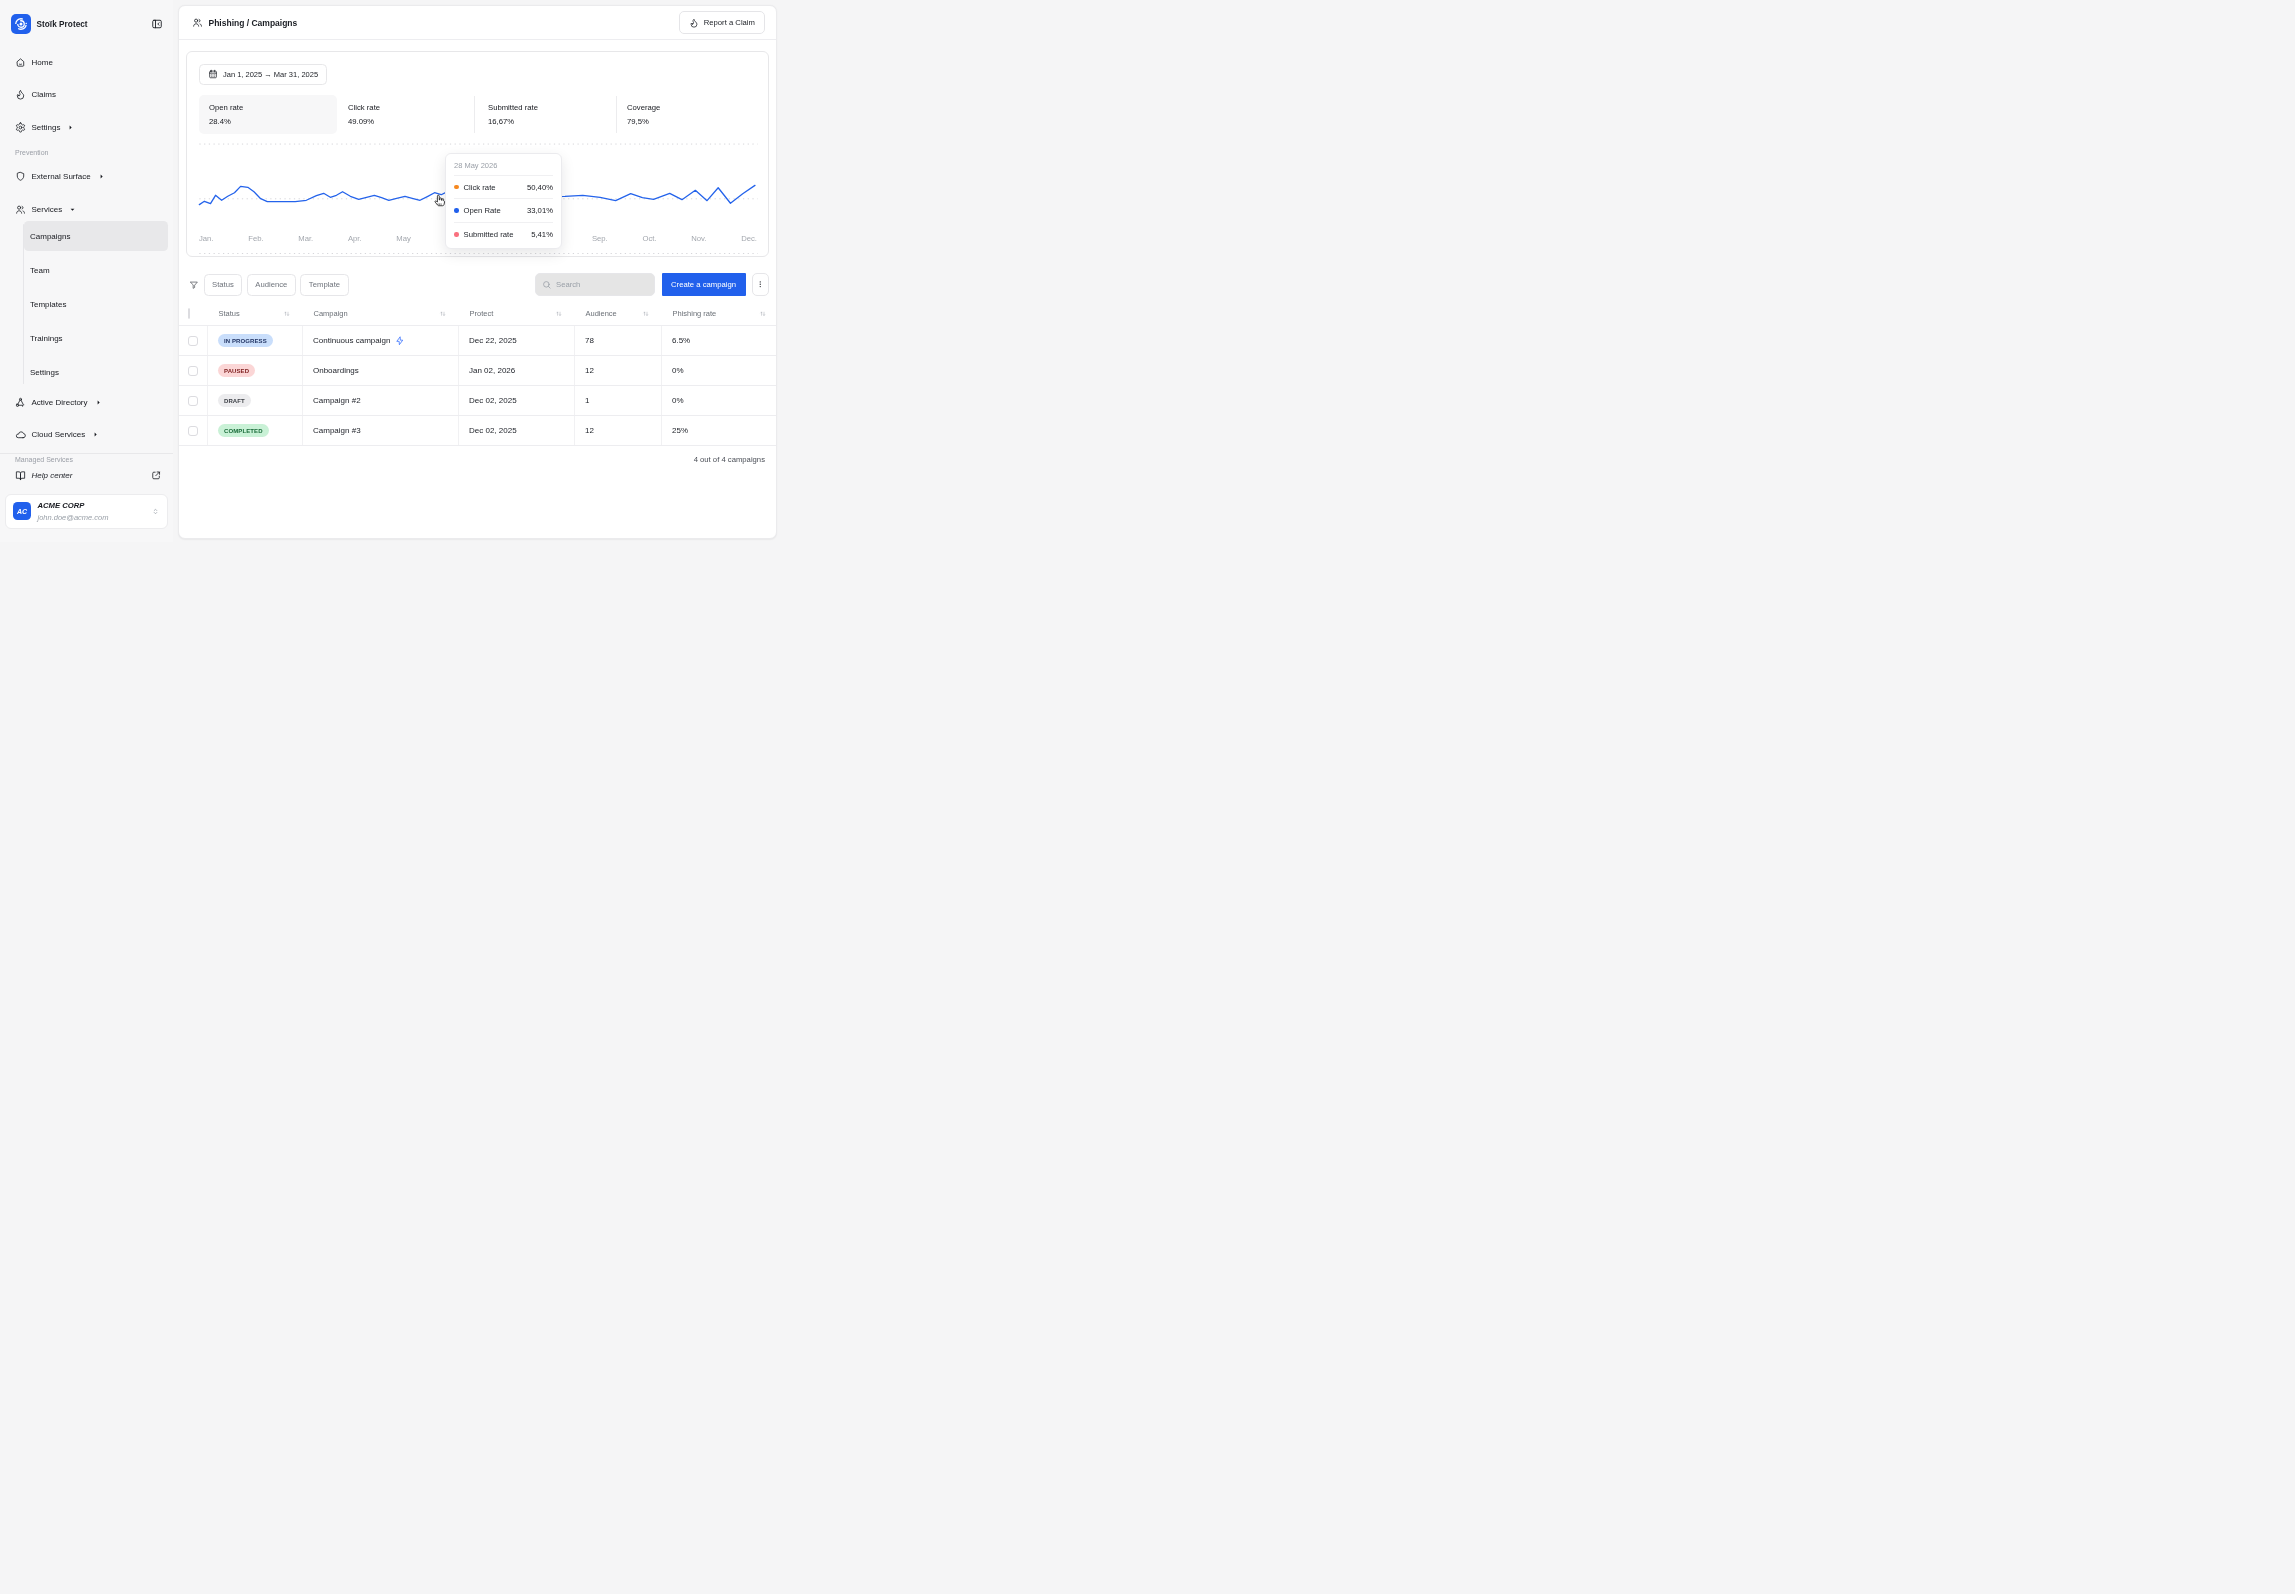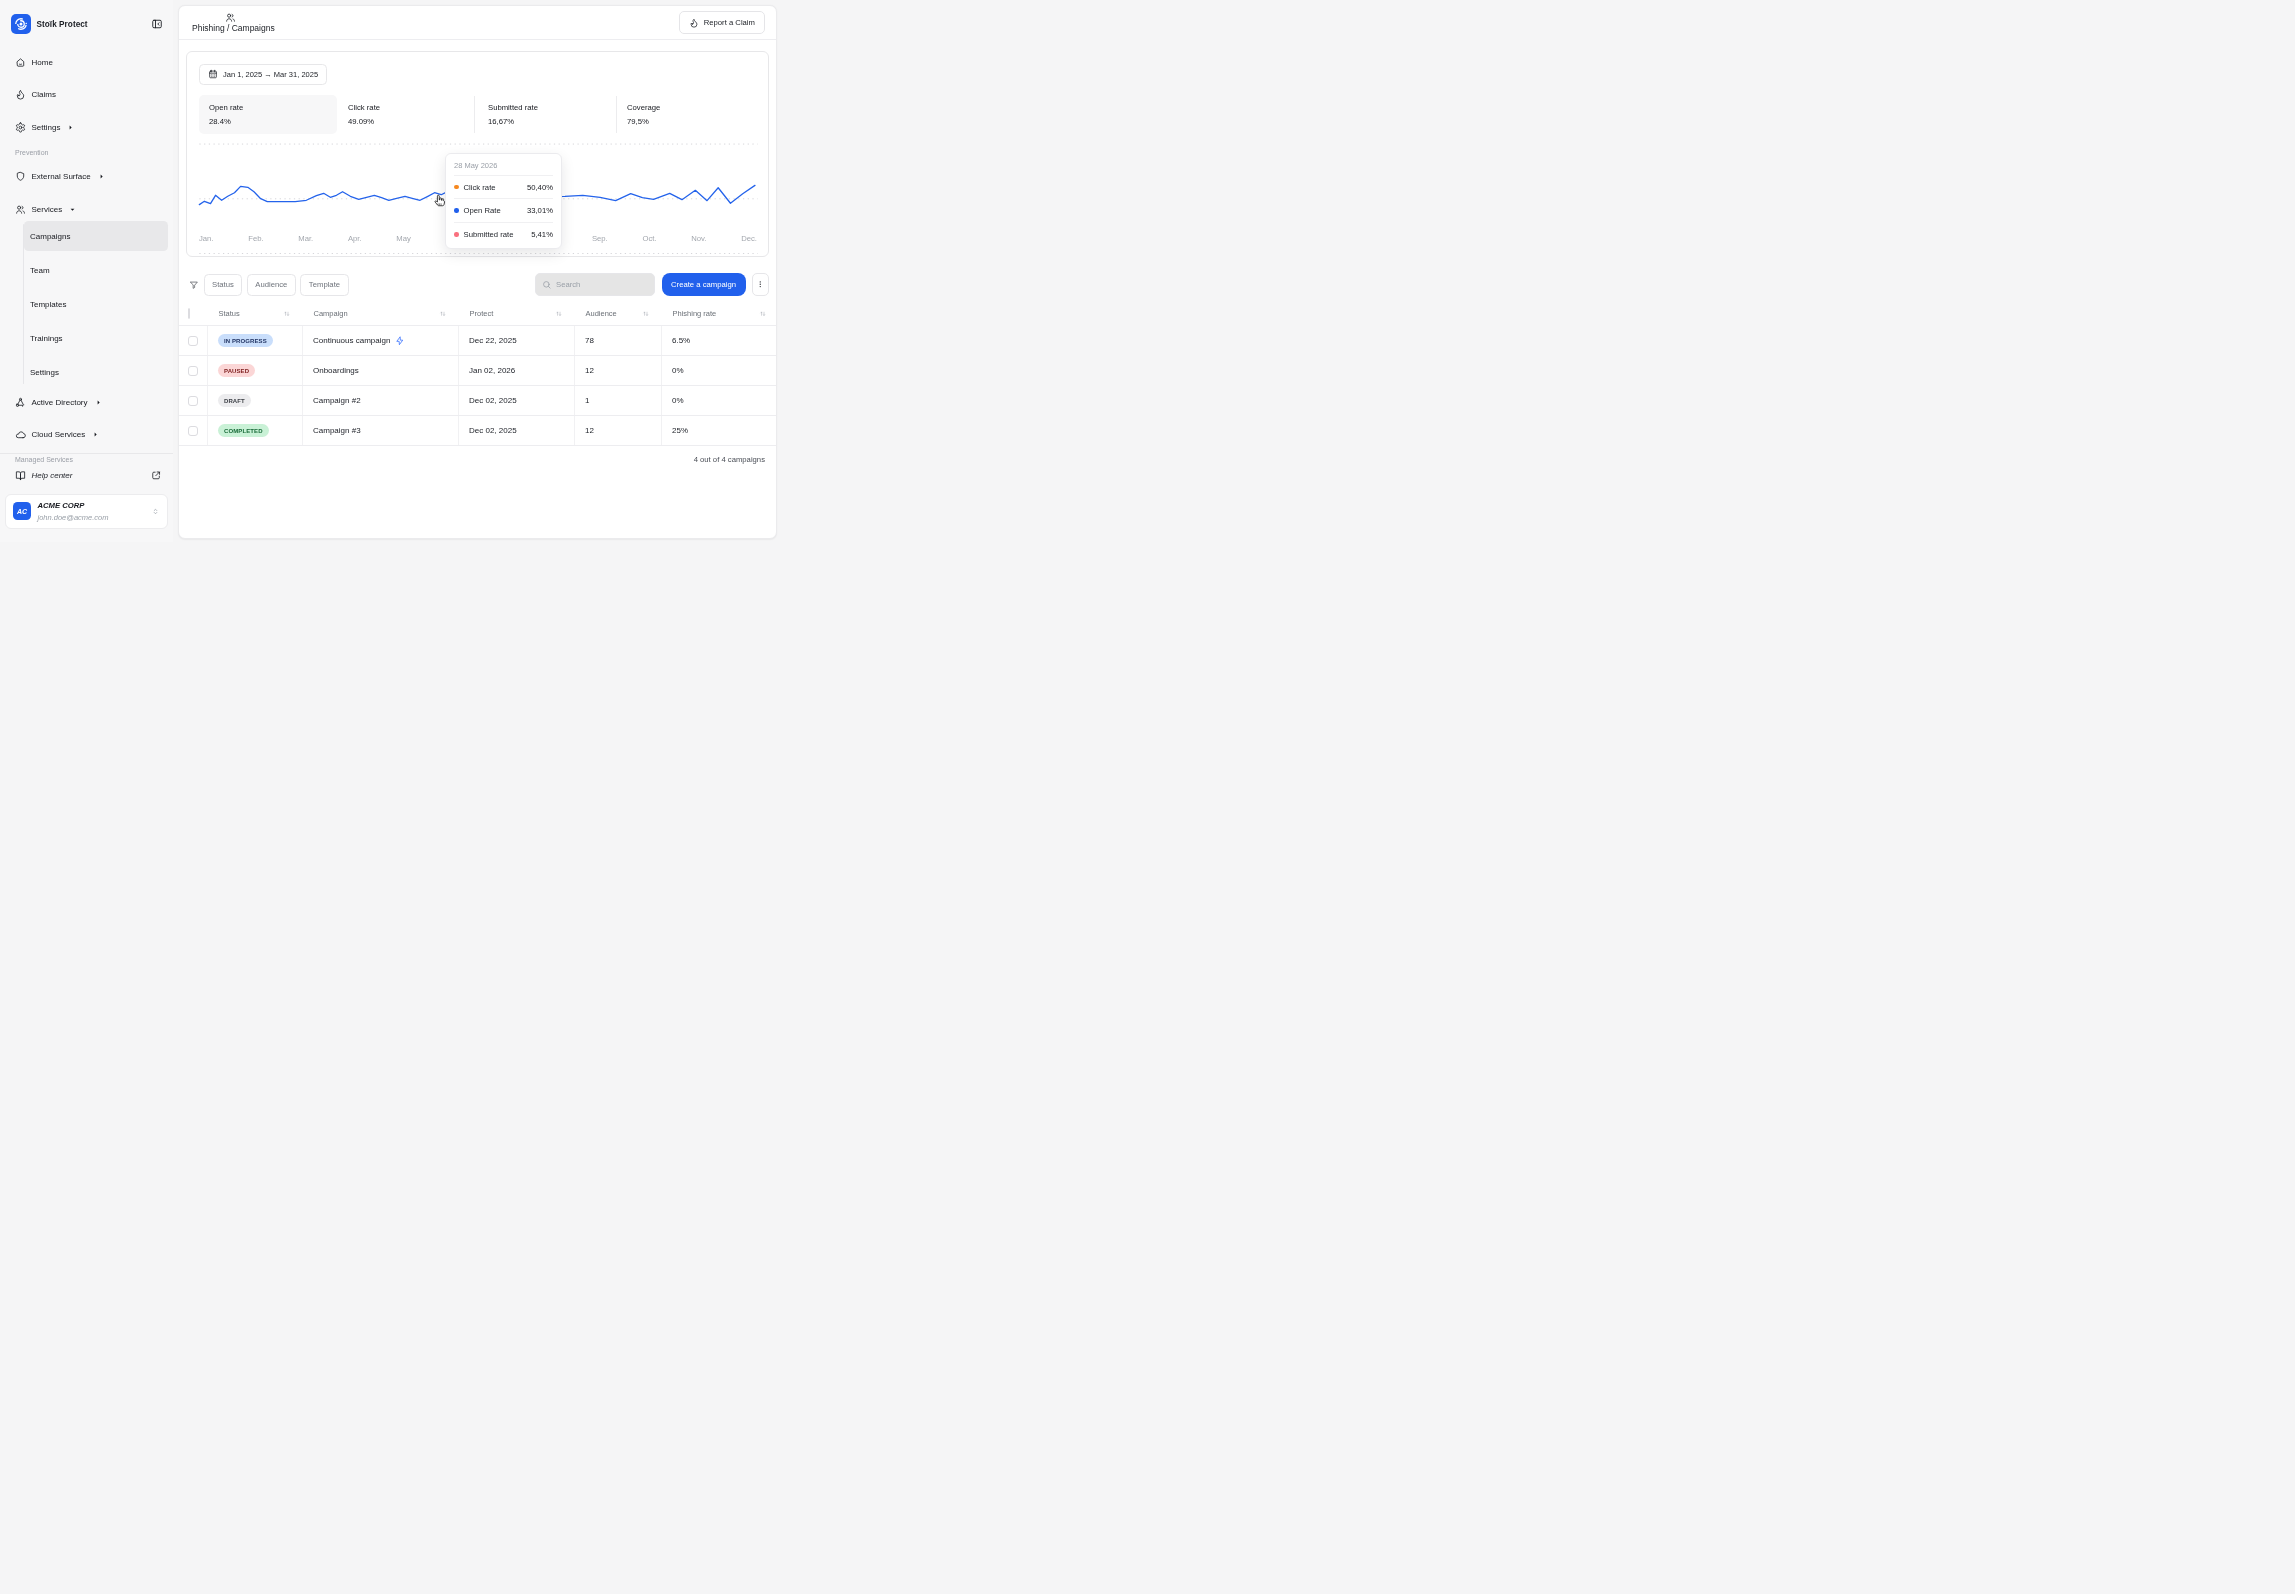--- a/index.html
+++ b/index.html
@@ -35,21 +35,21 @@
   .user-meta { margin-left:6.5px; }
   .user-org { font-size:7.7px; font-weight:700; color:#17191f; }
   .user-email { font-size:7.5px; color:#9aa0a8; margin-top:2.5px; }
   .user-chev { margin-left:auto; color:#9aa0a8; display:flex; }
 
   
   .card { position:absolute; left:178px; top:5px; width:599px; height:534px;
     background:#fff; border:0.5px solid #ebebed; border-radius:7px;
     box-shadow:0 0.5px 1.5px rgba(0,0,0,.05); overflow:hidden; }
   .topbar { height:34px; display:flex; align-items:center; padding:0 11px 0 13px; border-bottom:0.5px solid #ededf0; }
-  .breadcrumb { display:flex; align-items:center; font-size:8.5px; font-weight:400; color:#1b1e24;flex-direction:column; }
+  .breadcrumb { display:flex; align-items:center; font-size:8.5px; font-weight:700; color:#1b1e24; }
   .breadcrumb .icon { width:11px; height:11px; margin-right:5.5px; }
   .report-btn { margin-left:auto; display:flex; align-items:center; gap:5px; border:0.5px solid #e5e5e8; background:#fff; border-radius:5px; padding:0 9px; height:23px; font-size:7.7px; font-weight:500; color:#1b1e24; cursor:pointer; font-family:inherit; }
 
   
   .chart-box { position:absolute; left:7px; top:45px; width:583px; height:206px; border:0.5px solid #e7e7e9; border-radius:6px; background:#fff; }
   .date-btn { position:absolute; left:12px; top:11.5px; height:21px; display:flex; align-items:center; gap:5px; padding:0 8px; border:0.5px solid #e7e7e9; border-radius:4.5px; background:#fff; font-size:7.5px; font-weight:500; color:#1b1e24; cursor:pointer; font-family:inherit; }
   .stats-row { position:absolute; left:12px; top:43px; right:12px; height:39px; }
   .stat { position:absolute; top:0; height:39px; }
   .stat .s-label { font-size:7.7px; color:#17191f; }
   .stat .s-value { font-size:7.7px; color:#17191f; margin-top:5.5px; }
@@ -72,21 +72,21 @@
   .tt-value { margin-left:auto; font-size:7.7px; color:#17191f; }
   .cursor-glyph { position:absolute; left:245px; top:141px; z-index:6; }
 
   
   .toolbar { position:absolute; left:7px; top:267px; right:7px; height:23px; display:flex; align-items:center; }
   .funnel { color:#53565d; margin:0 4.5px 0 3px; display:flex; }
   .filter-btn { border:0.5px solid #e6e6e9; background:#fff; border-radius:4.5px; height:22px; padding:0 7.5px; font-size:7.7px; color:#6e737b; margin-right:4.5px; cursor:pointer; font-family:inherit; }
   .search-wrap { margin-left:auto; width:120px; height:23px; border:0.5px solid #e6e6e9; border-radius:5px; display:flex; align-items:center; padding:0 6px; background:#e5e5e5; }
   .search-wrap input { border:none; outline:none; font-size:7.7px; color:#1b1e24; width:100%; margin-left:4.5px; font-family:inherit; background:transparent; }
   .search-wrap input::placeholder { color:#9aa0a8; }
-  .create-btn { margin-left:6.5px; height:23px; padding:0 9.5px; background:#2160ec; color:#fff; border:none; border-radius:8px; font-size:7.7px; font-weight:500; cursor:pointer; font-family:inherit; }
+  .create-btn { margin-left:6.5px; height:23px; padding:0 9.5px; background:#2160ec; color:#fff; border:none; border-radius:1px; font-size:7.7px; font-weight:500; cursor:pointer; font-family:inherit; }
   .kebab-btn { margin-left:6.5px; width:17px; height:23px; border:0.5px solid #e6e6e9; background:#fff; border-radius:5px; display:flex; align-items:center; justify-content:center; cursor:pointer; color:#26282e; }
 
   
   .table { position:absolute; left:0; top:296px; width:599px; }
   .trow, .thead { display:grid; grid-template-columns:28px 95px 156px 116px 87px 1fr; align-items:center; }
   .thead { height:24px; border-bottom:0.5px solid #ededf0; }
   .th { display:flex; align-items:center; justify-content:space-between; padding:0 12px 0 11.5px; font-size:7.5px; color:#6b7077; }
   .th .sort { color:#b4b7be; display:flex; cursor:pointer; }
   .cb { width:10px; height:10px; border:0.7px solid #dcdce0; border-radius:3px; background:#fff; margin-left:8.5px; cursor:pointer; }
   .trow { height:30px; border-bottom:0.7px solid #ededf0; }

